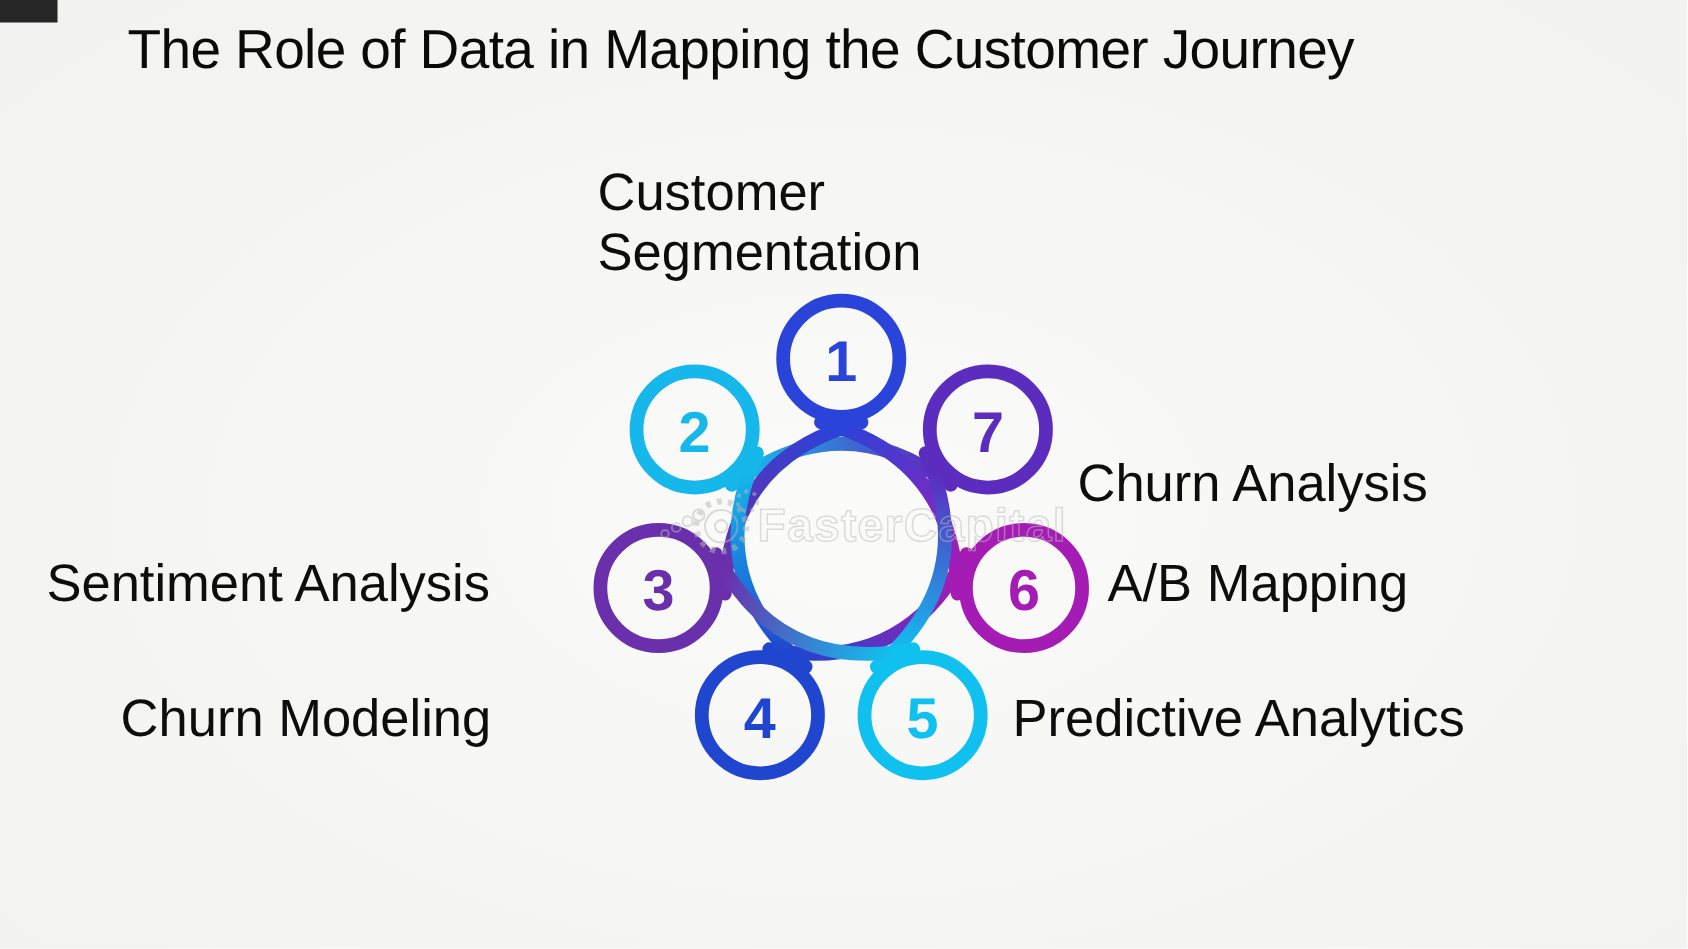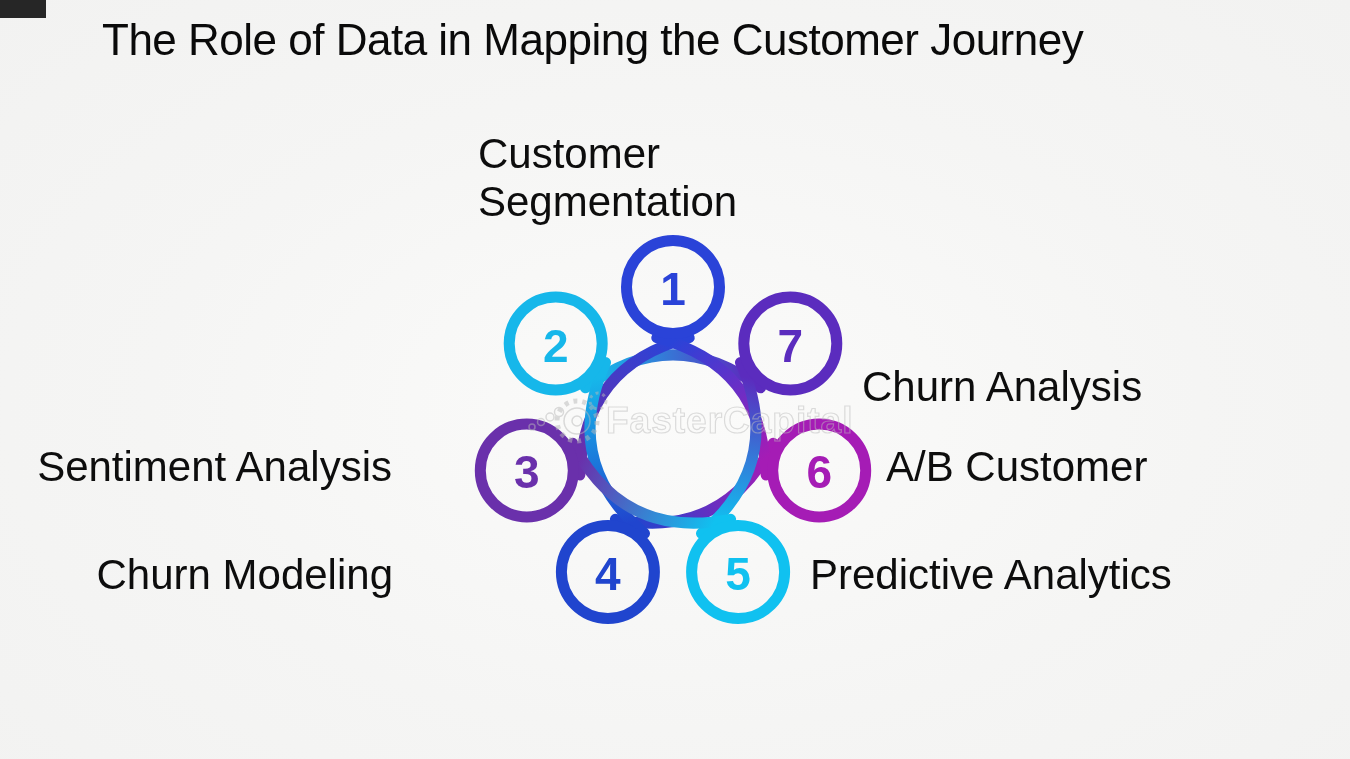--- a/index.html
+++ b/index.html
@@ -20,21 +20,21 @@
 <div class="page">
 
   <div class="corner-artifact"></div>
 
   <div class="page-title">The Role of Data in Mapping the Customer Journey</div>
 
   <div class="label wrap" style="left:478px;top:130px;width:260px;">Customer Segmentation</div>
   <div class="label" style="right:958px;top:449px;margin-left:45px;">Sentiment Analysis</div>
   <div class="label" style="right:957px;top:557px;">Churn Modeling</div>
   <div class="label" style="left:810px;top:557px;">Predictive Analytics</div>
-  <div class="label" style="left:886px;top:449px;">A/B Customer</div>
+  <div class="label" style="left:886px;top:449px;">A/B Mapping</div>
   <div class="label" style="left:862px;top:330px;margin-top:39px;">Churn Analysis</div>
 
   <svg width="1350" height="759" viewBox="0 0 1350 759">
     <defs id="grad-defs">
         <linearGradient id="cg0" gradientUnits="userSpaceOnUse" x1="598.7260091655371" y1="377.76846882342033" x2="747.2739908344629" y2="377.76846882342033">
           <stop offset="0" stop-color="#16b7ea"></stop>
           <stop offset="1" stop-color="#5b2cbe"></stop>
         </linearGradient>
         <linearGradient id="cg1" gradientUnits="userSpaceOnUse" x1="631.7810447838319" y1="522.5920424507298" x2="765.6181516572733" y2="458.1394887258499">
           <stop offset="0" stop-color="#2045ce"></stop>

